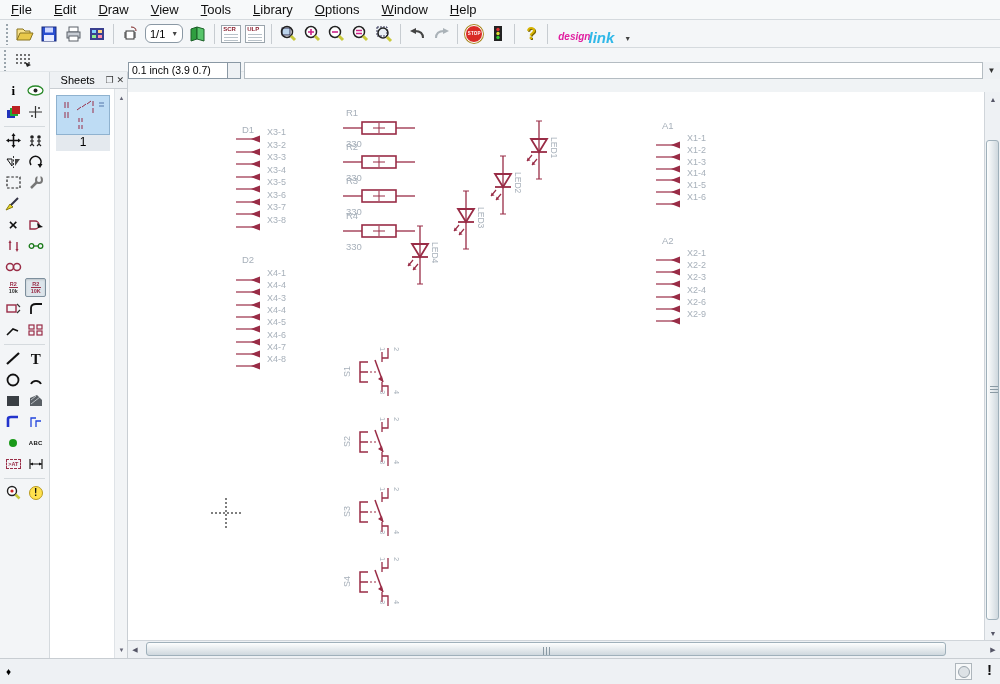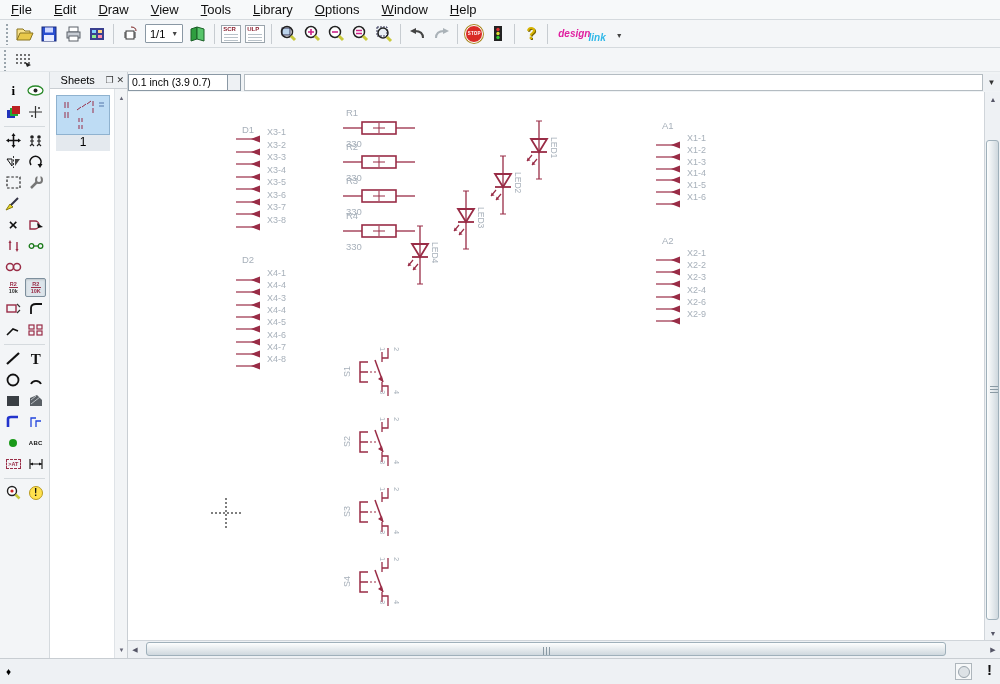--- a/index.html
+++ b/index.html
@@ -12,32 +12,32 @@
   .menu-item { padding:2px 11px; font-size:13px; color:#111; cursor:default; }
   .menu-item .ul { text-decoration:underline; }
   
   #toolbar { position:absolute; left:0; top:20px; width:1000px; height:28px;
     background:#f4f6f8; border-bottom:1px solid #d5dade; display:flex; align-items:center; padding-left:2px; }
   .tb-handle { width:5px; height:22px; margin:0 3px;
     background-image:radial-gradient(#9aa4ac 1px, transparent 1.2px); background-size:4px 4px; }
   .tb-btn { width:24px; height:24px; display:flex; align-items:center; justify-content:center; }
   .tb-sep { width:1px; height:20px; background:#c7ccd1; margin:0 4px; }
   .dd-box { height:19px; border:1px solid #8a98a4; background:#fff; display:flex; align-items:center;
-    padding:0 4px; font-size:11px; gap:6px; margin:0 3px; border-radius:1px; }
+    padding:0 4px; font-size:11px; gap:6px; margin:0 3px; border-radius:6px; }
   .dd-arrow { font-size:7px; color:#444; }
   .scrbtn { width:20px; height:18px; border:1px solid #9aa4ac; background:#fff; position:relative; }
   .scrtxt { position:absolute; left:1px; top:0; font-size:6px; font-weight:bold; color:#8a2030; }
   .scrlines { position:absolute; left:2px; top:8px; width:14px; height:7px;
     background:repeating-linear-gradient(#b9c2c9 0 1px, transparent 1px 3px); }
   .stopbtn { width:18px; height:18px; background:#d92b25; border-radius:50%;
     display:flex; align-items:center; justify-content:center; border:1.5px solid #fff; box-shadow:0 0 0 1px #a82; }
   .stoptxt { color:#fff; font-size:4.5px; font-weight:bold; letter-spacing:0.2px; }
   .helpq { color:#d8b400; font-weight:bold; font-size:16px; text-shadow:1px 1px 0 #7a6400; }
   .dl1 { color:#e020a0; font-weight:bold; font-size:10px; font-style:italic; }
-  .dl2 { color:#30b8e8; font-weight:bold; font-size:10px; font-style:italic; margin-left:-2px; position:relative; top:4px;}
+  .dl2 { color:#30b8e8; font-weight:bold; font-size:15px; font-style:italic; margin-left:-2px; position:relative; top:4px;}
   
   #toolbar2 { position:absolute; left:0; top:48px; width:1000px; height:24px;
     background:#f4f6f8; border-bottom:1px solid #e2e6e9; display:flex; align-items:center; }
   
   #leftbar { position:absolute; left:0; top:72px; width:50px; height:586px;
     background:#f3f5f7; border-right:1px solid #d5dade; padding-top:8px; }
   .tool-row { display:flex; justify-content:space-around; height:20px; margin:1px 2px; }
   .tool { width:21px; height:19px; display:flex; align-items:center; justify-content:center;
     font-size:11px; border:1px solid transparent; border-radius:2px; }
   .tool.pressed { background:#dde5eb; border:1px solid #7d8f9d; box-shadow:inset 0 1px 2px rgba(0,0,0,.15); }
@@ -54,21 +54,21 @@
   .win-ico { font-size:9px; color:#333; margin-left:3px; }
   #sheet-thumb { position:absolute; left:6px; top:23px; width:54px; height:40px;
     background:#bedcf4; border:1px solid #8fb2cf; }
   #sheet-num { position:absolute; left:6px; top:63px; width:54px; height:16px; background:#e4e9ee;
     text-align:center; font-size:12px; }
   #sheets-scroll { position:absolute; right:0; top:17px; width:13px; height:569px; background:#f2f4f6;
     border-left:1px solid #dfe3e7; }
   .scr-ar { position:absolute; left:0; width:13px; height:13px; font-size:6px; color:#667;
     display:flex; align-items:center; justify-content:center; }
   
-  #coordbar { position:absolute; left:128px; top:74px; width:872px; height:18px; display:flex;border-radius:9px; }
+  #coordbar { position:absolute; left:128px; top:62px; width:872px; height:18px; display:flex;border-radius:9px; }
   #coordbox { width:100px; height:17px; border:1px solid #8a98a4; background:#fff;
     font-size:10.5px; padding:1px 3px; white-space:nowrap; }
   #minibox { width:13px; height:17px; border:1px solid #8a98a4; border-left:none; background:#eef1f4; }
   #cmdline { flex:1; height:17px; border:1px solid #b4bcc2; background:#fff; margin-left:3px;
     font-size:11px; padding:0 3px; outline:none; }
   #cmd-dd { width:17px; height:17px; display:flex; align-items:center; justify-content:center;
     font-size:8px; color:#333; background:#eef1f4; }
   
   #canvas { position:absolute; left:128px; top:92px; width:856px; height:548px; background:#fff; overflow:hidden; }
   .sym-name { font-size:9.5px; }

